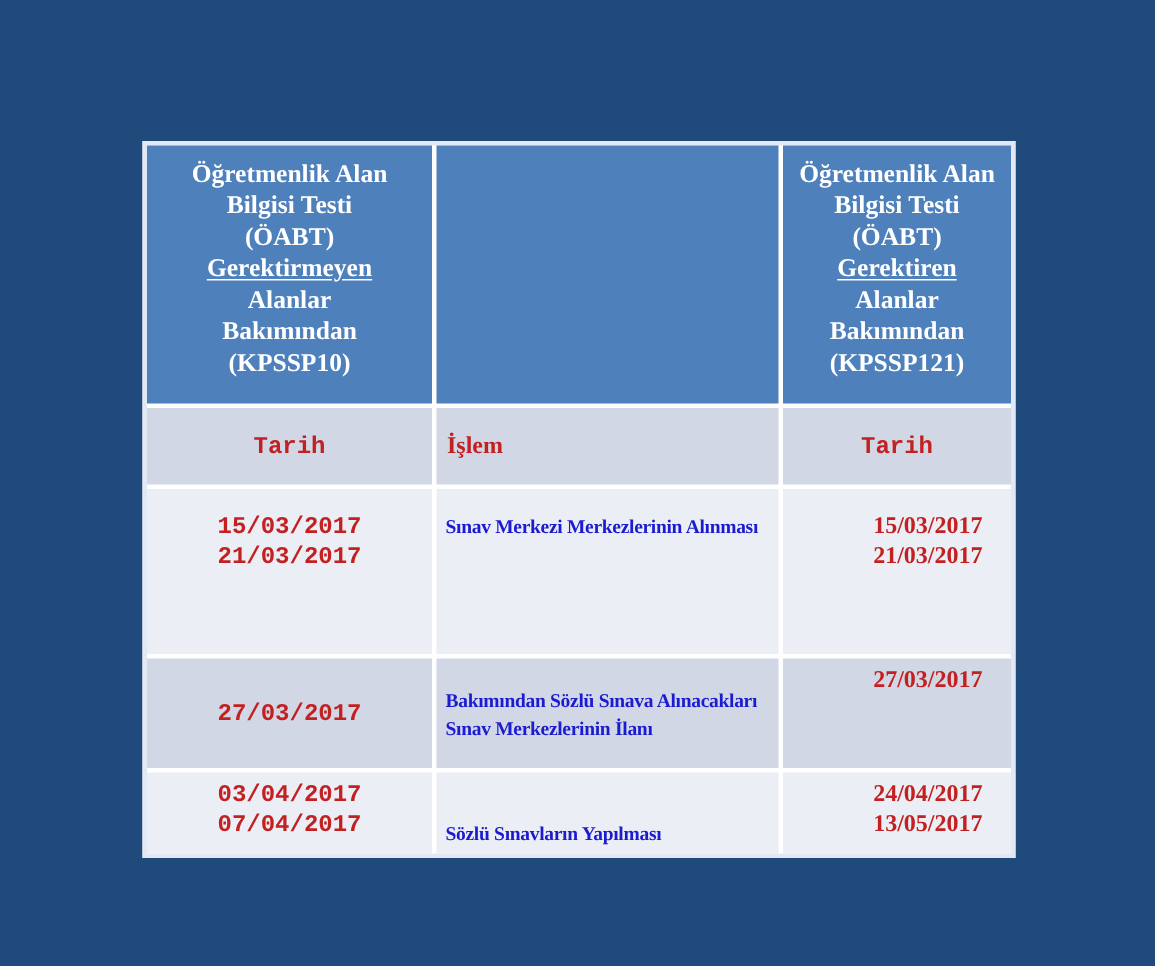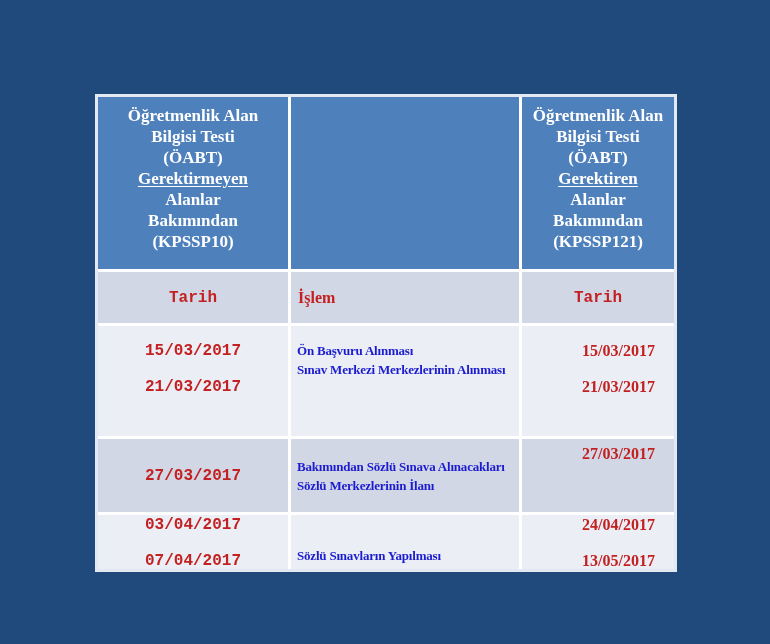--- a/index.html
+++ b/index.html
@@ -56,42 +56,41 @@
   .band-b{background:var(--band-light);}
   .sub{
     color:var(--red-text);
     font-size:16px;
     justify-content:center;
   }
   .dates{
     color:var(--red-text);
     font-size:16px;
     line-height:20px;
-    gap:16px;
   }
   .date-line{white-space:nowrap;}
   .islem{
     color:var(--blue-text);
     font-size:13px;
     line-height:19px;
     letter-spacing:-0.2px;
     padding-left:6px;
     padding-right:2px;
     align-items:flex-start;
     text-align:left;
   }
   .islem-line{white-space:nowrap;}
   .h-center{align-items:center;font-family:Liberation Mono, monospace;}
   .h-left{align-items:flex-start;padding-left:7px;}
   .h-right{align-items:flex-end;padding-right:19px;}
   .v-top{justify-content:flex-start;padding-top:15px;}
   .v-top-sm{justify-content:flex-start;padding-top:5px;}
   .v-top-md{justify-content:center;padding-top:26px;}
   .v-center{justify-content:center;}
-  .v-low{justify-content:space-between;padding-bottom:4px;}
+  .v-low{justify-content:center;padding-bottom:4px;}
 </style>
 </head>
 <body>
 
 <div class="stage">
   <div class="grid">
 
     <div class="cell hdr">
       <div class="hdr-line">Öğretmenlik Alan</div>
       <div class="hdr-line">Bilgisi Testi</div>
@@ -114,34 +113,33 @@
 
     <div class="cell band-a sub h-center">Tarih</div>
     <div class="cell band-a sub h-left">İşlem</div>
     <div class="cell band-a sub h-center">Tarih</div>
 
     <div class="cell band-b dates h-center v-top">
       <div class="date-line">15/03/2017</div>
       <div class="date-line">21/03/2017</div>
     </div>
     <div class="cell band-b islem v-top">
-      <div class="islem-line">Ön Başvuru Alınması</div>
       <div class="islem-line">Sınav Merkezi Merkezlerinin Alınması</div>
     </div>
     <div class="cell band-b dates h-right v-top">
       <div class="date-line">15/03/2017</div>
       <div class="date-line">21/03/2017</div>
     </div>
 
     <div class="cell band-a dates h-center v-center">
       <div class="date-line">27/03/2017</div>
     </div>
     <div class="cell band-a islem v-center">
       <div class="islem-line">Bakımından Sözlü Sınava Alınacakları</div>
-      <div class="islem-line">Sözlü Merkezlerinin İlanı</div>
+      <div class="islem-line">Sınav Merkezlerinin İlanı</div>
     </div>
     <div class="cell band-a dates h-right v-top-sm">
       <div class="date-line">27/03/2017</div>
     </div>
 
     <div class="cell band-b dates h-center v-low">
       <div class="date-line">03/04/2017</div>
       <div class="date-line">07/04/2017</div>
     </div>
     <div class="cell band-b islem v-top-md">

